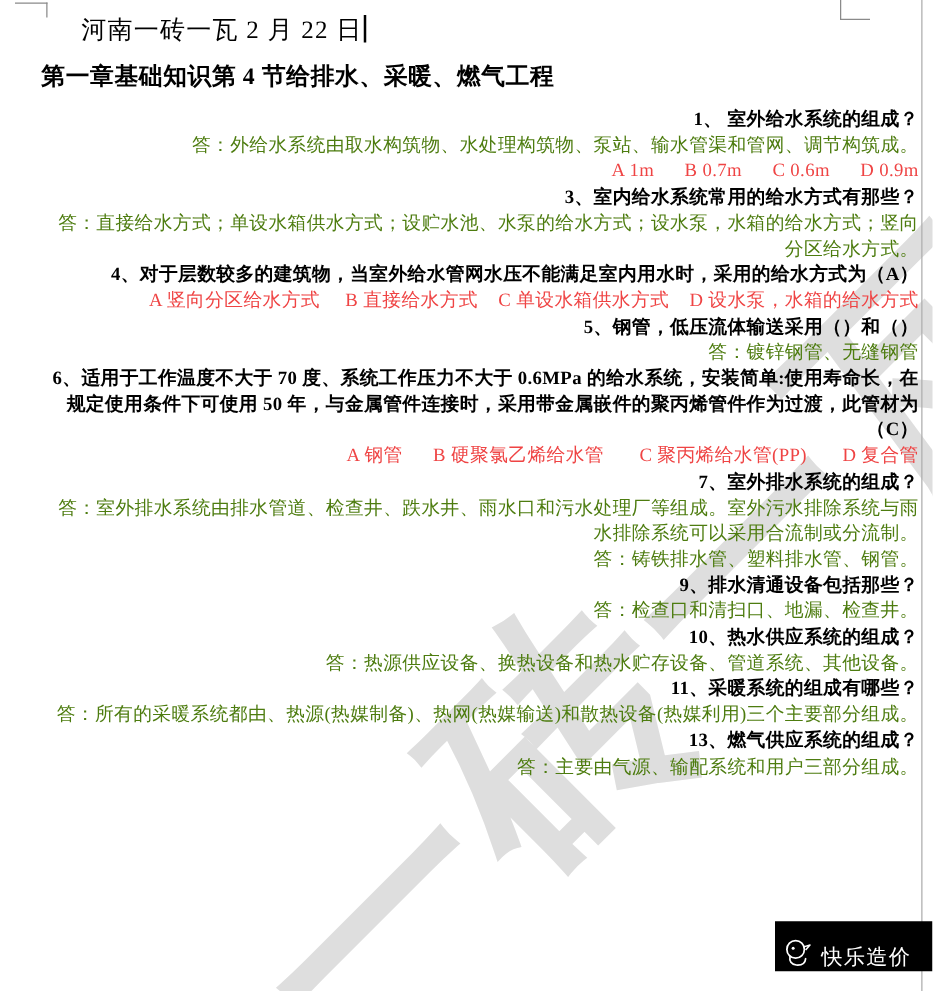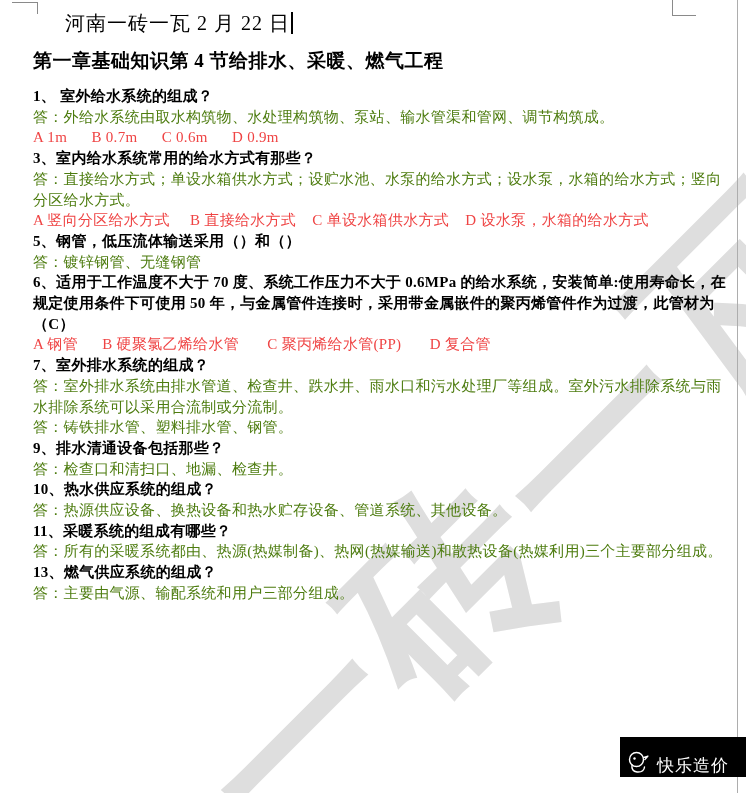--- a/index.html
+++ b/index.html
@@ -24,21 +24,21 @@
     color:#dedede;white-space:nowrap;user-select:none;
   }
   
   .header-line{position:absolute;left:33px;top:10px;z-index:2;
     font-size:20px;letter-spacing:1px;margin-left:32px;}
   .caret{display:inline-block;width:2px;height:22px;background:#000;
     vertical-align:-4px;margin-left:1px;}
   .doc-title{position:absolute;left:33px;top:48px;z-index:2;
     font-size:19px;font-weight:bold;letter-spacing:0.5px;}
   .qa-wrap{position:absolute;left:33px;top:86px;width:702px;z-index:2;
-    font-size:15px;line-height:20.7px;letter-spacing:0.3px;}
+    font-size:15px;line-height:20.7px;letter-spacing:0.3px;text-align:right;}
   .q{font-weight:bold;color:#000;}
   .a{color:#4d7c0f;}
   .opts{color:#ef4444;font-weight:normal;white-space:pre-wrap;}
   .q2-letter{color:#ff0000;font-weight:bold;}
   .wavy{
     text-decoration-line:underline;text-decoration-style:wavy;
     text-decoration-color:#3a6cc8;text-decoration-thickness:1px;
     text-underline-offset:3px;
   }
   
@@ -72,20 +72,21 @@
   <div>
     <div class="opts">A 1m      B 0.7m      C 0.6m      D 0.9m</div>
   </div>
 
   <div>
     <div class="q">3、室内给水系统常用的给水方式有那些？</div>
     <div class="a">答：直接给水方式；单设水箱供水方式；设贮水池、水泵的给水方式；设水泵，水箱的给水方式；竖向分区给水方式。</div>
   </div>
 
   <div>
+    <div class="q">4、对于层数较多的建筑物，当室外给水管网水压不能满足室内用水时，采用的给水方式为（A）</div>
     <div class="opts">A 竖向分区给水方式     B 直接给水方式    C 单设水箱供水方式    D 设水泵，水箱的给水方式</div>
   </div>
 
   <div>
     <div class="q">5、钢管，低压流体输送采用（）和（）</div>
     <div class="a">答：镀锌钢管、无缝钢管</div>
   </div>
 
   <div>
     <div class="q">6、适用于工作温度不大于 70 度、系统工作压力不大于 0.6MPa 的给水系统，安装简单:使用寿命长，在规定使用条件下可使用 50 年，与金属管件连接时，采用带金属嵌件的聚丙烯管件作为过渡，此管材为（C）</div>

